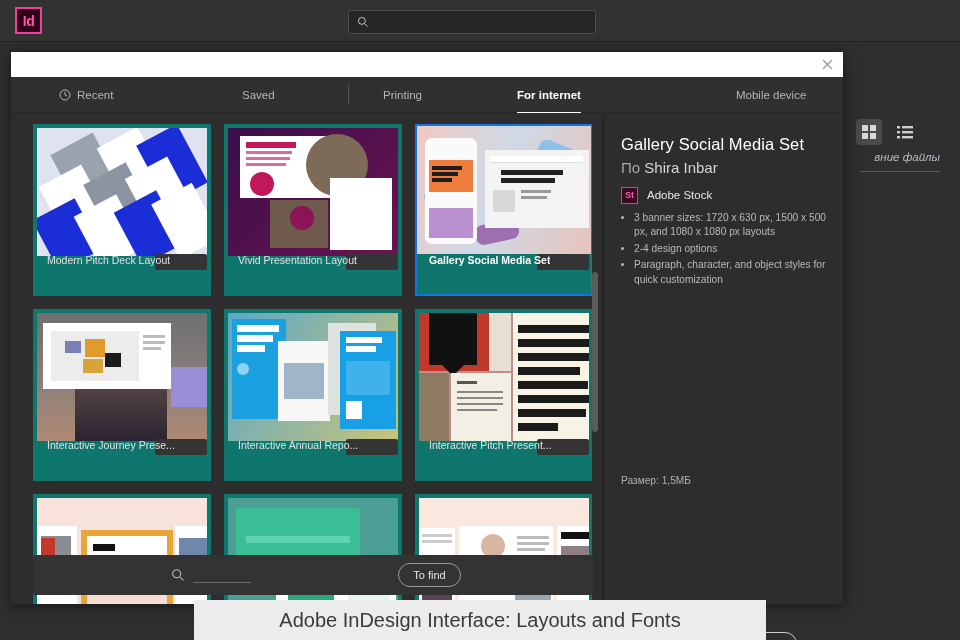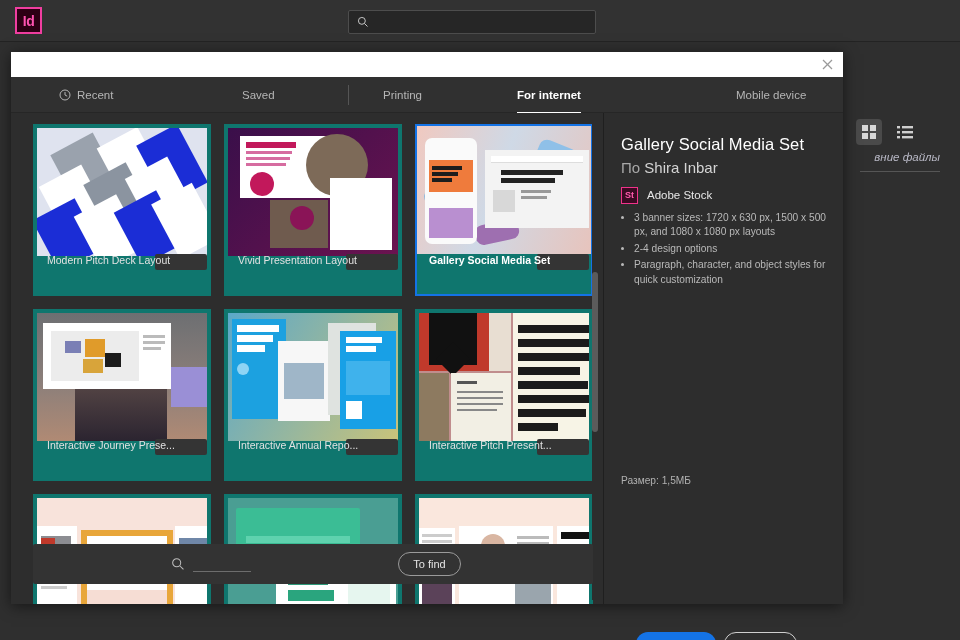--- a/index.html
+++ b/index.html
@@ -127,21 +127,21 @@
     position: absolute; right: 5px; top: 4px; width: 6px; height: 483px;
     background: #2d2d2d;
   }
   .scroll-thumb {
     position: absolute; left: 0; top: 155px; width: 6px; height: 160px;
     background: #5b5b5b; border-radius: 3px;
   }
 
   
   .search-row {
-    position: absolute; left: 22px; bottom: 20px; width: 560px; height: 40px;
+    position: absolute; left: 22px; bottom: 9px; width: 560px; height: 40px;
     background: #333333; border-radius: 2px;
   }
   .search-row .mag2 {
     position: absolute; left: 138px; top: 13px; width: 14px; height: 14px;
   }
   .search-row .sline {
     position: absolute; left: 160px; top: 27px; width: 58px; height: 1px;
     background: #6d6d6d;
   }
   .tofind {
@@ -523,14 +523,17 @@
           <li>Paragraph, character, and object styles for quick customization</li>
         </ul>
         <div class="detail-size">Размер: 1,5МБ</div>
         <div class="download-btn">Download</div>
         <div class="close-btn">Close</div>
       </div>
 
     </div>
   </div>
 
+  <div class="caption">
+    <span>Adobe InDesign Interface: Layouts and Fonts</span>
+  </div>
 
 </div>
 
 </body></html>

